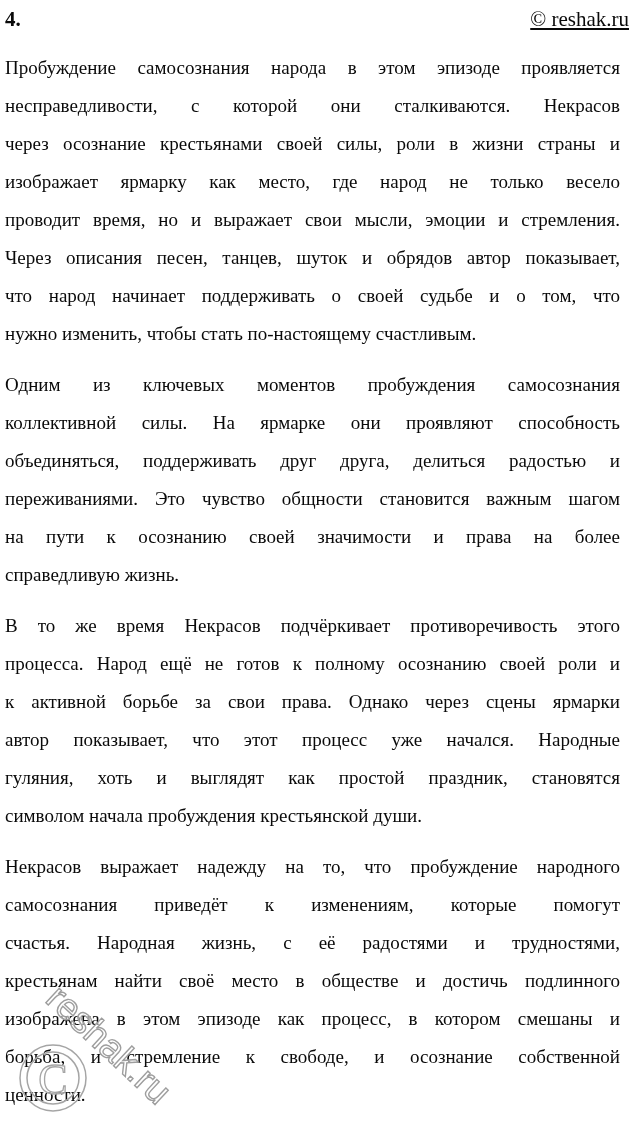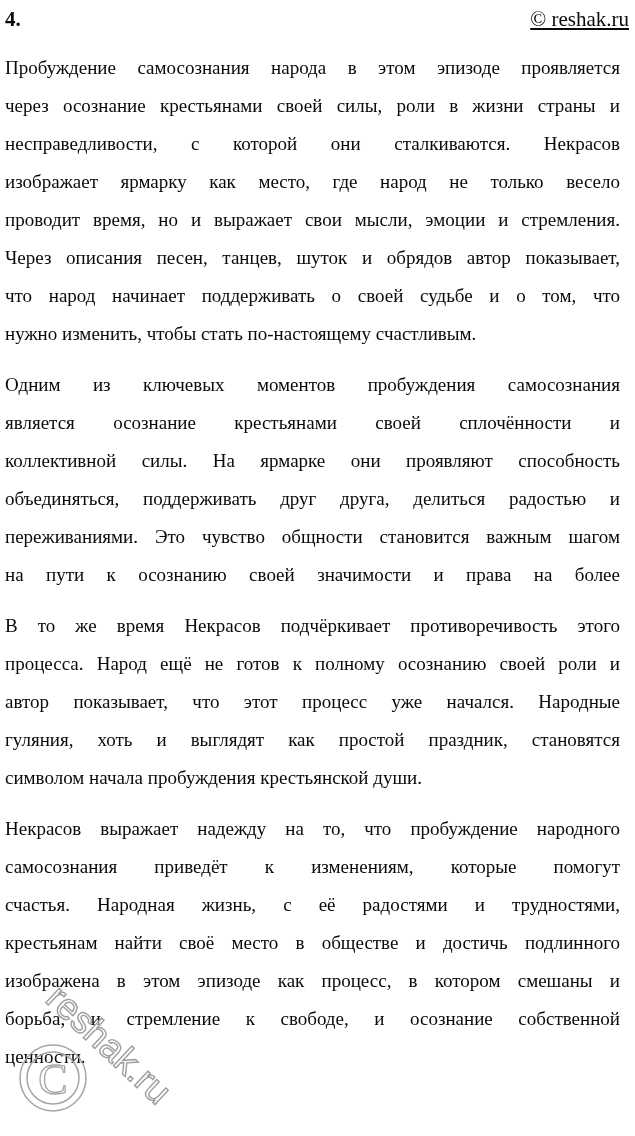--- a/index.html
+++ b/index.html
@@ -67,39 +67,40 @@
 <div class="page">
 
   <div class="header-row">
     <span class="page-number">4.</span>
     <span class="copyright">© reshak.ru</span>
   </div>
 
   <div class="doc-body">
       <div class="paragraph">
         <div class="jline">Пробуждение самосознания народа в этом эпизоде проявляется</div>
+        <div class="jline">несправедливости, с которой они сталкиваются. Некрасов</div>
         <div class="jline">через осознание крестьянами своей силы, роли в жизни страны и</div>
-        <div class="jline">несправедливости, с которой они сталкиваются. Некрасов</div>
         <div class="jline">изображает ярмарку как место, где народ не только весело</div>
         <div class="jline">проводит время, но и выражает свои мысли, эмоции и стремления.</div>
         <div class="jline">Через описания песен, танцев, шуток и обрядов автор показывает,</div>
         <div class="jline">что народ начинает поддерживать о своей судьбе и о том, что</div>
         <div class="jline last">нужно изменить, чтобы стать по-настоящему счастливым.</div>
       </div>
       <div class="paragraph">
         <div class="jline">Одним из ключевых моментов пробуждения самосознания</div>
-        <div class="jline">является осознание крестьянами своей сплочённости и</div>
         <div class="jline">коллективной силы. На ярмарке они проявляют способность</div>
         <div class="jline">объединяться, поддерживать друг друга, делиться радостью и</div>
         <div class="jline">переживаниями. Это чувство общности становится важным шагом</div>
         <div class="jline">на пути к осознанию своей значимости и права на более</div>
+        <div class="jline last">справедливую жизнь.</div>
       </div>
       <div class="paragraph">
         <div class="jline">В то же время Некрасов подчёркивает противоречивость этого</div>
         <div class="jline">процесса. Народ ещё не готов к полному осознанию своей роли и</div>
+        <div class="jline">к активной борьбе за свои права. Однако через сцены ярмарки</div>
         <div class="jline">автор показывает, что этот процесс уже начался. Народные</div>
         <div class="jline">гуляния, хоть и выглядят как простой праздник, становятся</div>
         <div class="jline last">символом начала пробуждения крестьянской души.</div>
       </div>
       <div class="paragraph">
         <div class="jline">Некрасов выражает надежду на то, что пробуждение народного</div>
         <div class="jline">самосознания приведёт к изменениям, которые помогут</div>
         <div class="jline">счастья. Народная жизнь, с её радостями и трудностями,</div>
         <div class="jline">крестьянам найти своё место в обществе и достичь подлинного</div>
         <div class="jline">изображена в этом эпизоде как процесс, в котором смешаны и</div>

